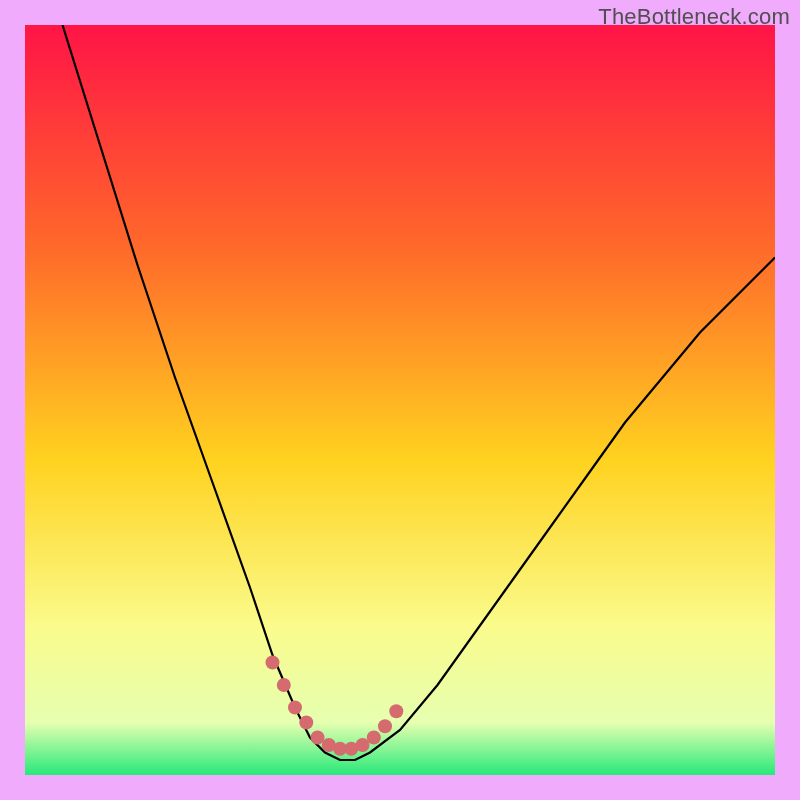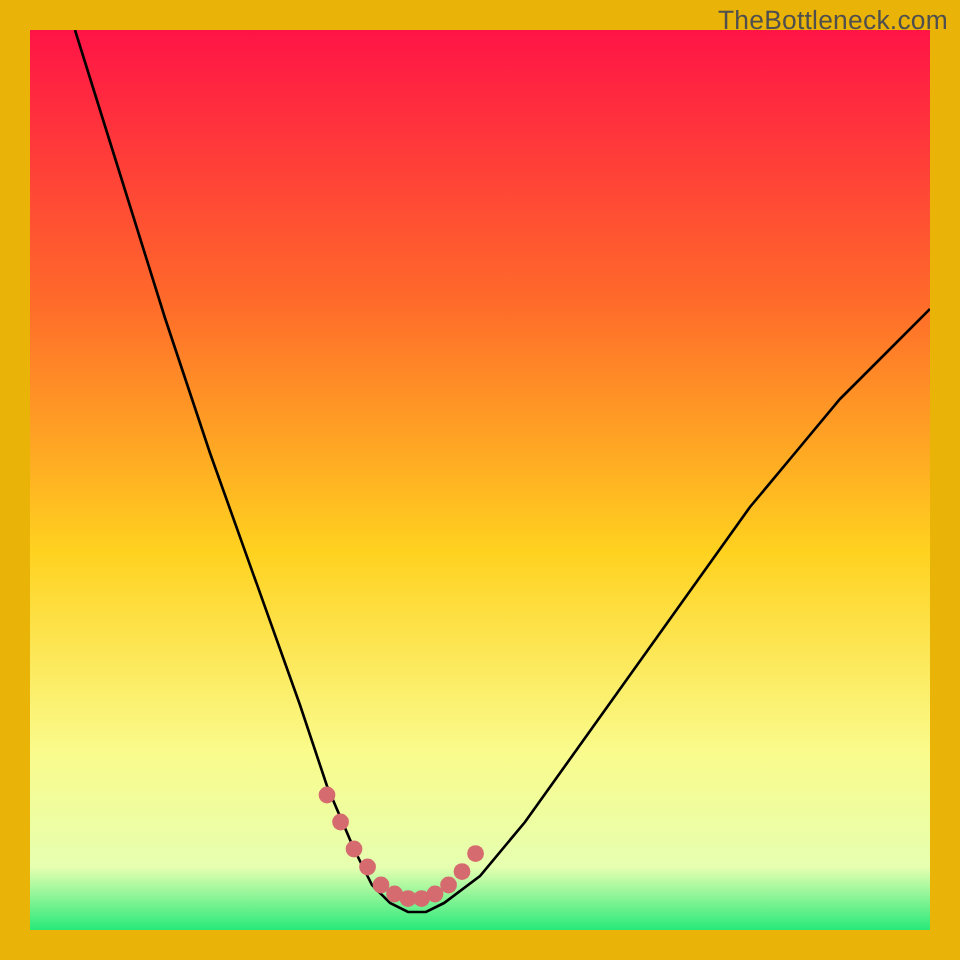--- a/index.html
+++ b/index.html
@@ -10,21 +10,21 @@
     overflow: hidden;
     background: #000;
     font-family: Arial, Helvetica, sans-serif;
   }
   .frame {
     position: absolute;
     left: 0;
     top: 0;
     width: 800px;
     height: 800px;
-    background: #eab308;
+    background: #f0abfc;
   }
   .plot-area {
     position: absolute;
     left: 25px;
     top: 25px;
     width: 750px;
     height: 750px;
     overflow: hidden;
   }
   .gradient-bg {

